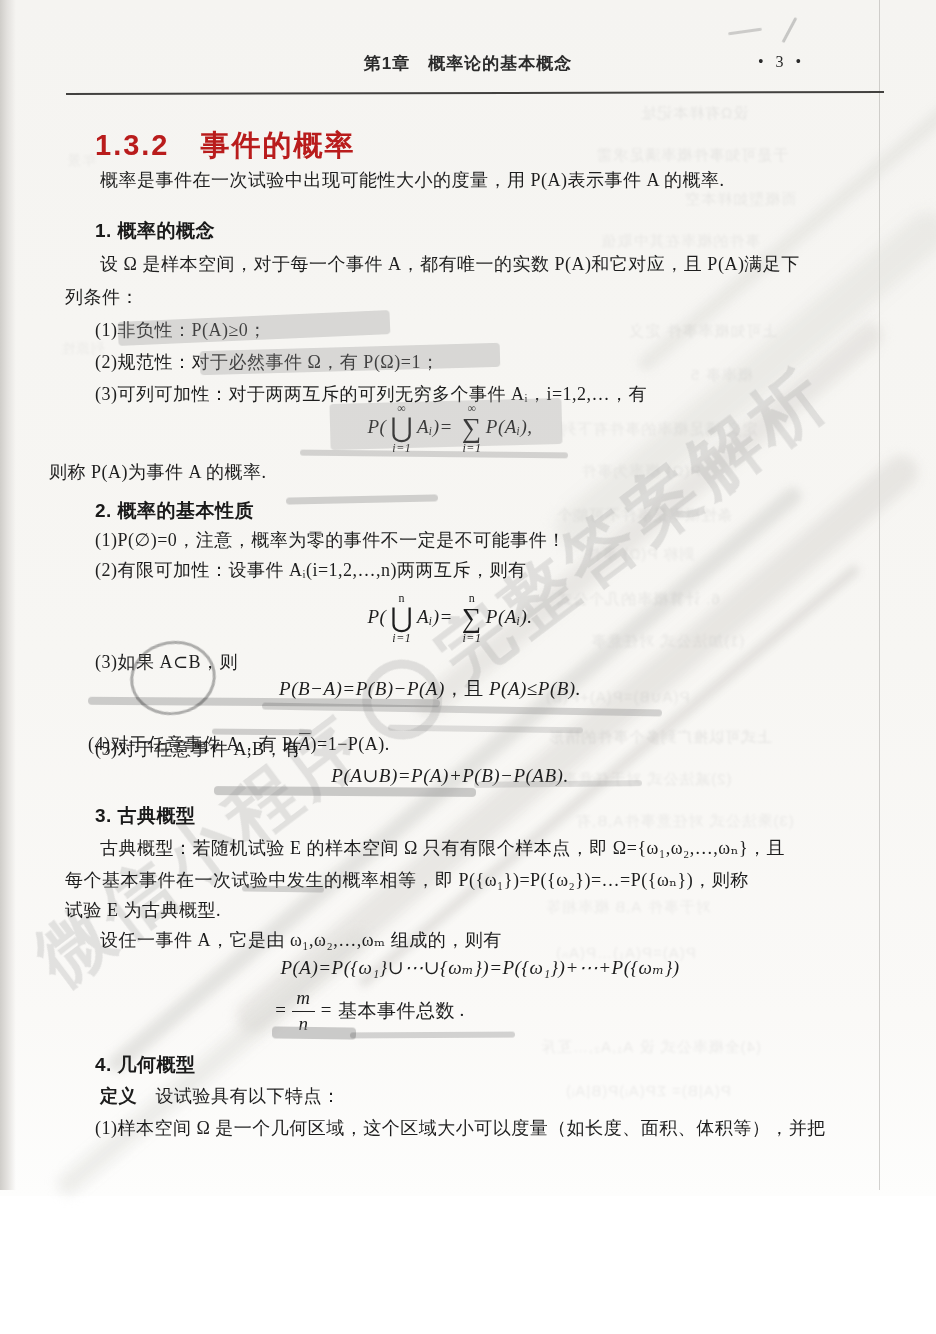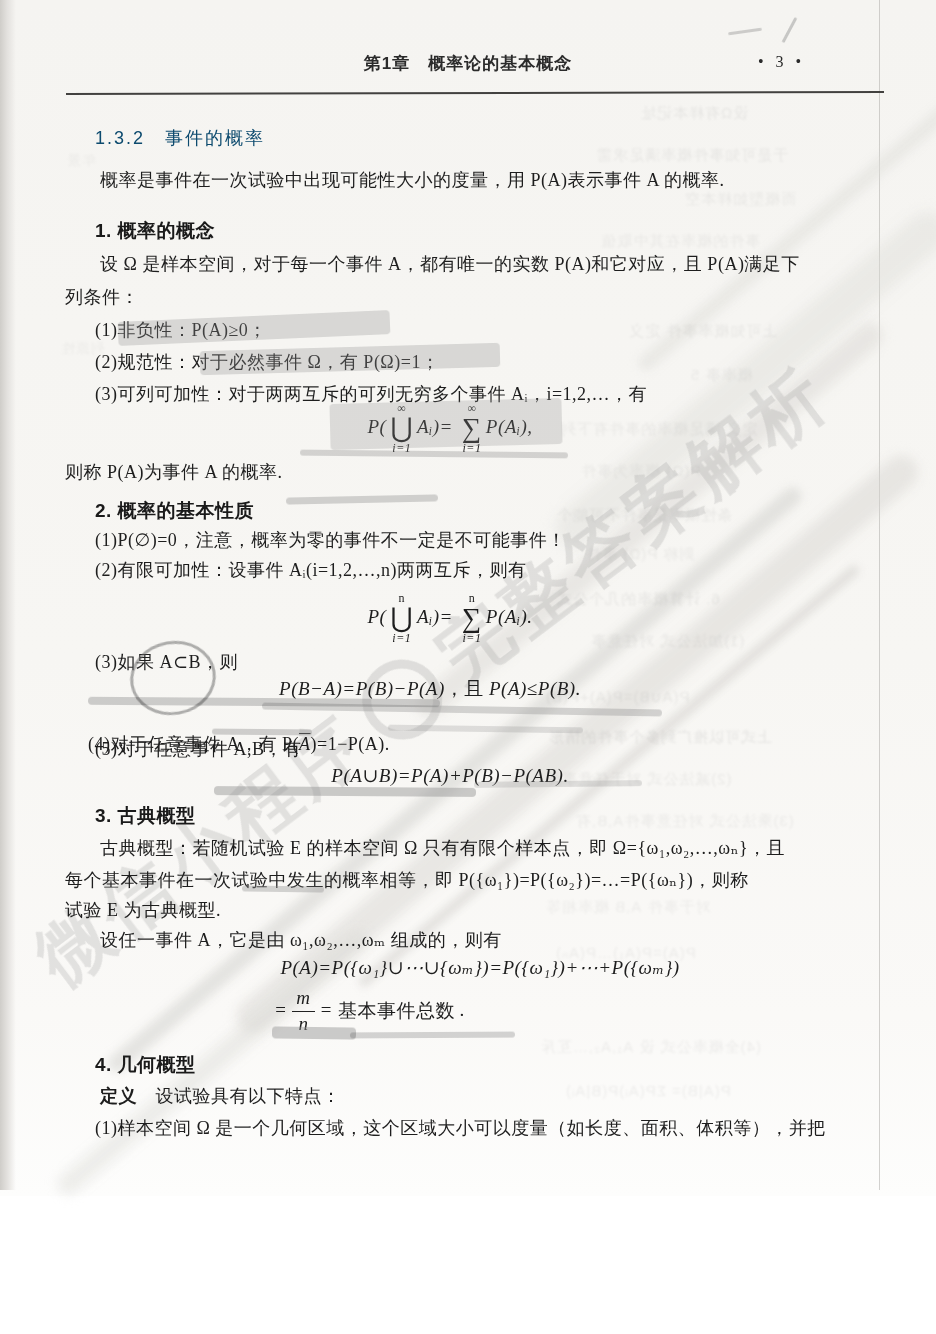--- a/index.html
+++ b/index.html
@@ -13,21 +13,21 @@
 
   
   .running-head{position:absolute;left:0;top:52px;width:936px;text-align:center;
       font-family:"Liberation Sans","DejaVu Sans",sans-serif;font-weight:700;font-size:17px;color:#2b2b2b;letter-spacing:1px;}
   .page-num{position:absolute;left:758px;top:53px;font-size:16px;color:#2b2b2b;letter-spacing:4px;}
   .head-rule{position:absolute;left:66px;top:92px;width:818px;height:2px;background:#42413f;transform:rotate(-0.15deg);}
 
   
   .ln{position:absolute;font-size:18px;line-height:1.35;white-space:nowrap;letter-spacing:.5px;color:#1e1e1e;z-index:2;}
   .hd{font-family:"Liberation Sans","DejaVu Sans",sans-serif;font-weight:700;font-size:19px;color:#1a1a1a;}
-  .sec-title{font-family:"Liberation Sans","DejaVu Sans",sans-serif;font-weight:400;font-size:18px;letter-spacing:2px;color:#0c4a6e;}
+  .sec-title{font-family:"Liberation Sans","DejaVu Sans",sans-serif;font-weight:700;font-size:29px;letter-spacing:2px;color:#b91c1c;}
   .math{font-style:italic;font-family:"Liberation Serif","DejaVu Serif",serif;}
   .cnu{font-style:normal;}
   .ov{text-decoration:overline;}
   .bold-lead{font-weight:700;font-family:"Liberation Sans","DejaVu Sans",sans-serif;font-style:normal;}
 
   .fdisp{left:150px;width:600px;text-align:center;font-size:19px;z-index:2;}
   .bigop{display:inline-flex;flex-direction:column;align-items:center;vertical-align:middle;margin:0 4px;}
   .bigop .sup{font-size:12px;line-height:1;font-style:normal;}
   .bigop .g{font-size:27px;line-height:1.05;font-style:normal;}
   .bigop .sub{font-size:12px;line-height:1;}
@@ -119,21 +119,21 @@
         <span class="sup">∞</span>
         <span class="g">⋃</span>
         <span class="sub">i=1</span>
       </span><span>Aᵢ)= </span><span class="bigop">
         <span class="sup">∞</span>
         <span class="g">∑</span>
         <span class="sub">i=1</span>
       </span><span>P(Aᵢ),</span>
   </div>
 
-  <div class="ln" style="left:65px;top:460px;">则称 P(A)为事件 A 的概率.</div>
+  <div class="ln" style="left:49px;top:460px;">则称 P(A)为事件 A 的概率.</div>
   <div class="ln hd" style="left:95px;top:498px;">2. 概率的基本性质</div>
   <div class="ln" style="left:95px;top:528px;">(1)P(∅)=0，注意，概率为零的事件不一定是不可能事件！</div>
   <div class="ln" style="left:95px;top:558px;">(2)有限可加性：设事件 Aᵢ(i=1,2,…,n)两两互斥，则有</div>
 
   <div class="ln math fdisp" style="top:592px;">
     <span>P(</span><span class="bigop">
         <span class="sup">n</span>
         <span class="g">⋃</span>
         <span class="sub">i=1</span>
       </span><span>Aᵢ)= </span><span class="bigop">

